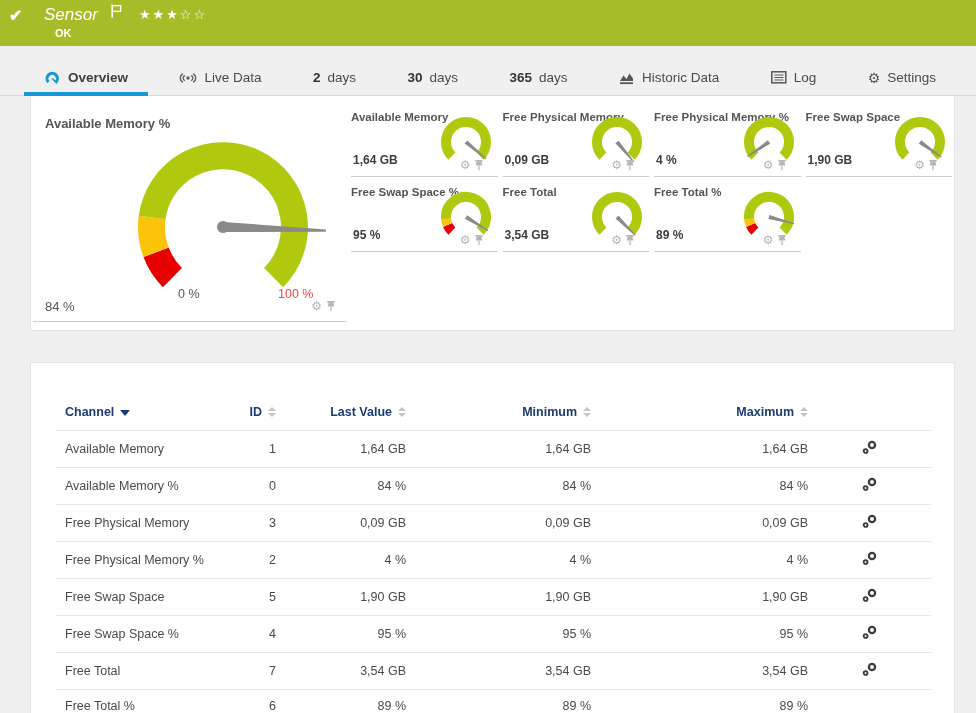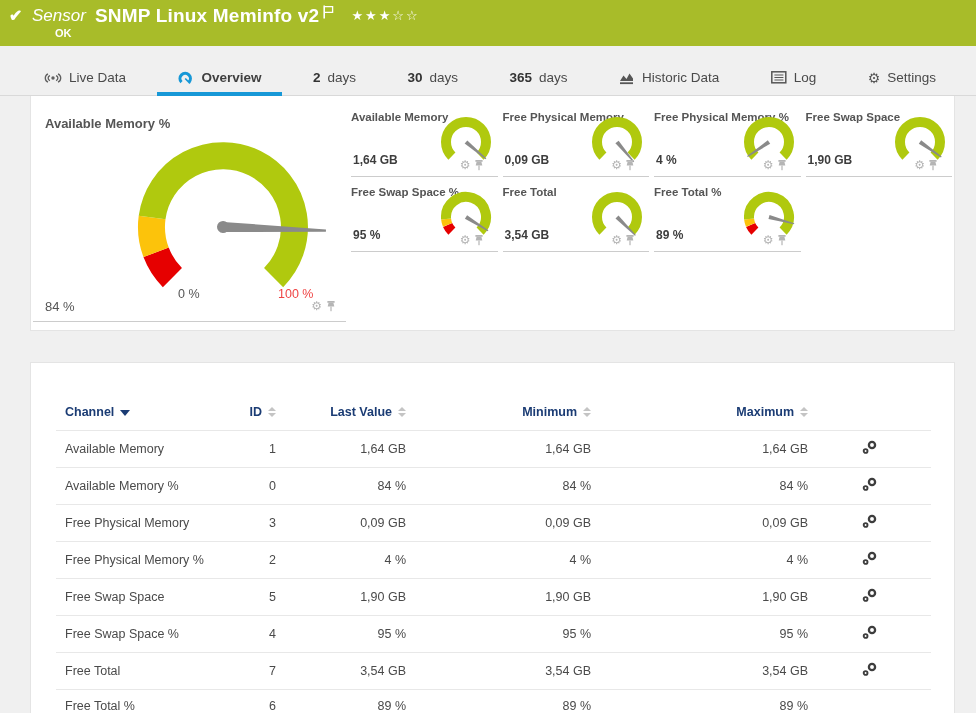--- a/index.html
+++ b/index.html
@@ -12,21 +12,21 @@
     --needle:#8a8a8a;
   }
   *{margin:0;padding:0;box-sizing:border-box}
   html,body{width:976px;height:713px;overflow:hidden}
   body{font-family:"Liberation Sans",sans-serif;background:#f0f0f0;}
   .page{position:relative;width:976px;height:713px;overflow:hidden}
 
   
   .topbar{height:46px;background:var(--header-bg);color:#fff;position:relative;padding-top:5px}
   .topbar .check{position:absolute;left:9px;top:6px;font-size:16px;font-weight:bold}
-  .titleline{display:flex;align-items:center;margin-left:32px}
+  .titleline{display:flex;align-items:center;margin-left:44px}
   .kind{font-style:italic;font-size:17px;margin-right:9px}
   .name{font-size:19px;font-weight:bold;letter-spacing:.2px}
   .flag{margin:-8px 0 0 4px;display:inline-flex}
   .stars{font-size:13px;letter-spacing:2px;margin:-2px 0 0 16px}
   .status-ok{position:absolute;left:55px;top:27px;font-size:11px;font-weight:bold}
 
   
   .tabs{height:36px;margin-top:14px;display:flex;justify-content:space-between;align-items:stretch;
         padding:0 36px 0 40px;border-bottom:1px solid #d9d9d9;background:#f0f0f0}
   .tab{display:flex;align-items:center;gap:7px;padding:0 4px;font-size:13.5px;color:#4a4a4a;cursor:pointer;position:relative;white-space:nowrap}
@@ -77,53 +77,52 @@
 </style>
 </head>
 <body>
 
 <div class="page">
 
   <header class="topbar">
     <span class="check">✔</span>
     <div class="titleline">
       <span class="kind">Sensor</span>
-      <span class="name">SNMP Linux Meminfo v2</span>
       <span class="flag">
         <svg width="12" height="14" viewBox="0 0 12 14">
           <path d="M1.2 0.5 V13.5" stroke="#fff" stroke-width="1.6" fill="none"></path>
           <path d="M1.2 1.6 H9.6 V7.4 H1.2" stroke="#fff" stroke-width="1.3" fill="none"></path>
         </svg>
       </span>
       <span class="stars">★★★☆☆</span>
     </div>
     <div class="status-ok">OK</div>
   </header>
 
   <nav class="tabs">
+      <div class="tab active">
+        <span class="ticon">
+          <svg width="17" height="16" viewBox="0 0 17 16">
+            <path d="M4.5 12.2 A5.2 5.2 0 1 1 11.9 12.2" fill="none" stroke="#1798d7" stroke-width="3.1"></path>
+            <path d="M8.2 8.5 L13 13.3" stroke="#1798d7" stroke-width="1.7"></path>
+          </svg>
+        </span>
+        <span>Overview</span>
+      </div>
       <div class="tab">
         <span class="ticon">
           <svg width="18" height="14" viewBox="0 0 18 14">
             <circle cx="9" cy="7" r="1.7" fill="#5f5f5f"></circle>
             <path d="M6 4.5 A2.6 2.6 0 0 0 6 9.5" fill="none" stroke="#5f5f5f" stroke-width="1.3"></path>
             <path d="M4 2.8 A4.6 4.6 0 0 0 4 11.2" fill="none" stroke="#5f5f5f" stroke-width="1.3"></path>
             <path d="M12 4.5 A2.6 2.6 0 0 1 12 9.5" fill="none" stroke="#5f5f5f" stroke-width="1.3"></path>
             <path d="M14 2.8 A4.6 4.6 0 0 1 14 11.2" fill="none" stroke="#5f5f5f" stroke-width="1.3"></path>
           </svg>
         </span>
         <span>Live Data</span>
-      </div>
-      <div class="tab active">
-        <span class="ticon">
-          <svg width="17" height="16" viewBox="0 0 17 16">
-            <path d="M4.5 12.2 A5.2 5.2 0 1 1 11.9 12.2" fill="none" stroke="#1798d7" stroke-width="3.1"></path>
-            <path d="M8.2 8.5 L13 13.3" stroke="#1798d7" stroke-width="1.7"></path>
-          </svg>
-        </span>
-        <span>Overview</span>
       </div>
       <div class="tab">
         <span class="num">2</span>
         <span>days</span>
       </div>
       <div class="tab">
         <span class="num">30</span>
         <span>days</span>
       </div>
       <div class="tab">

